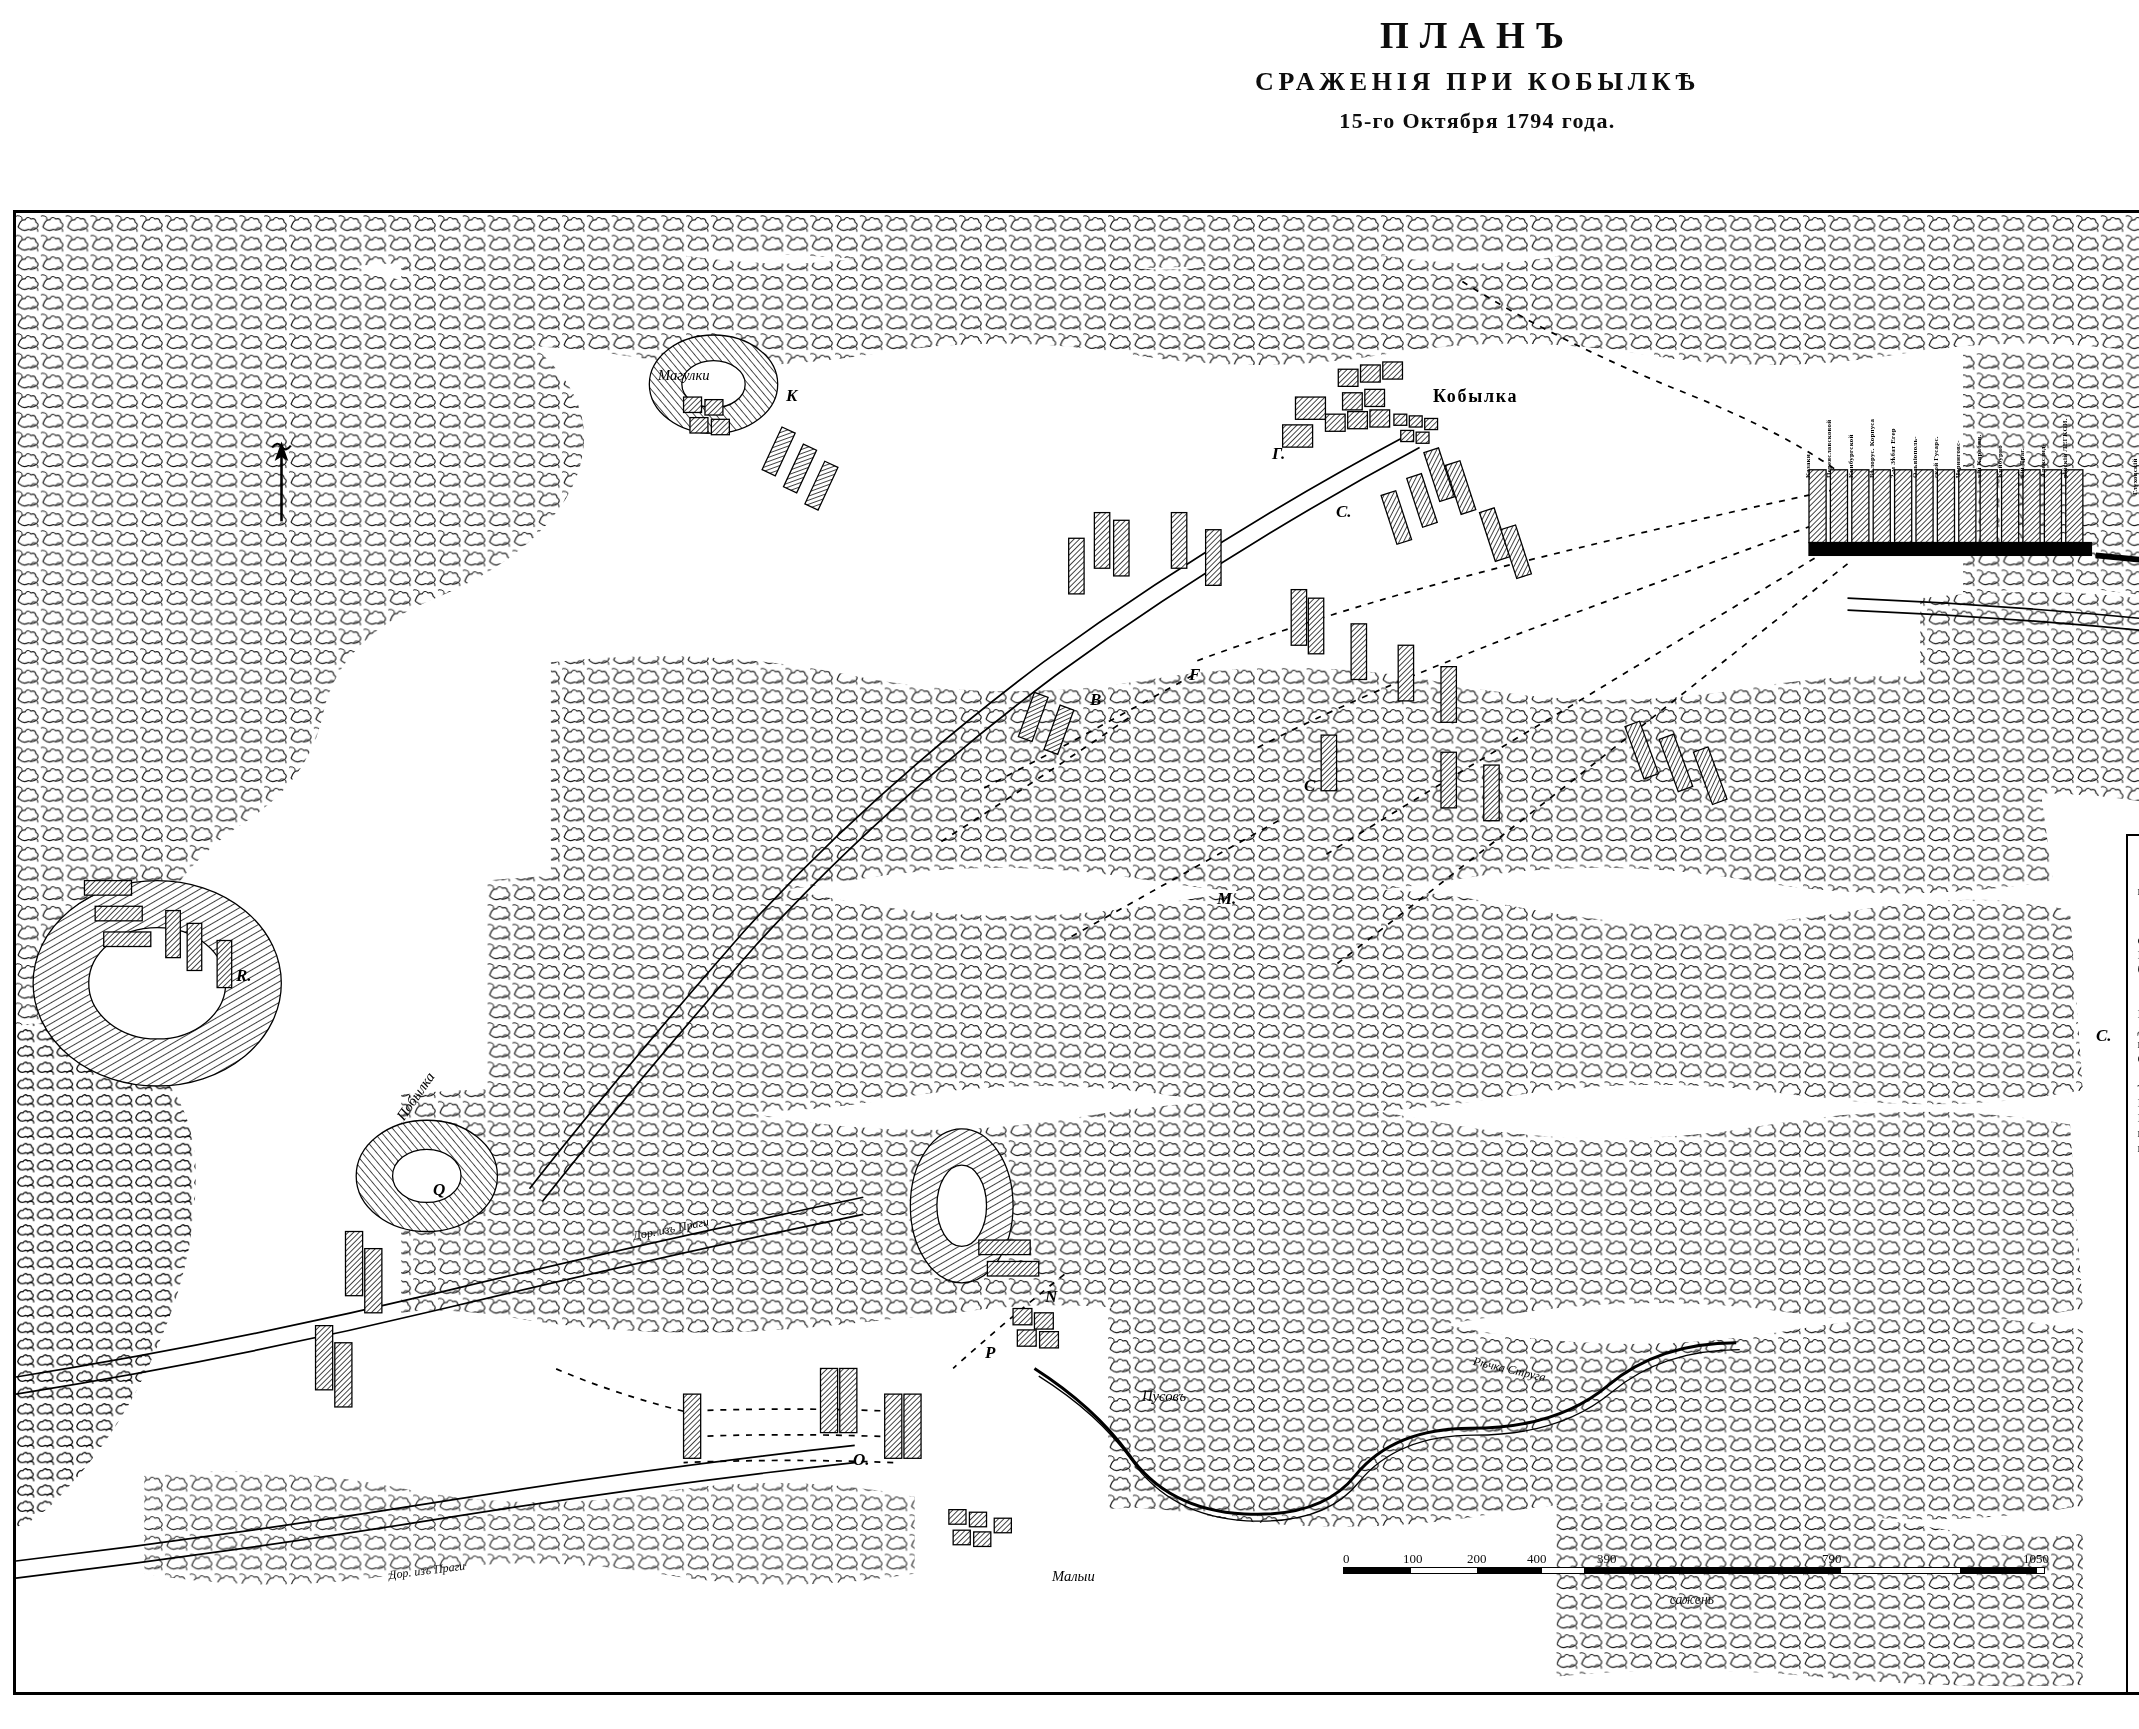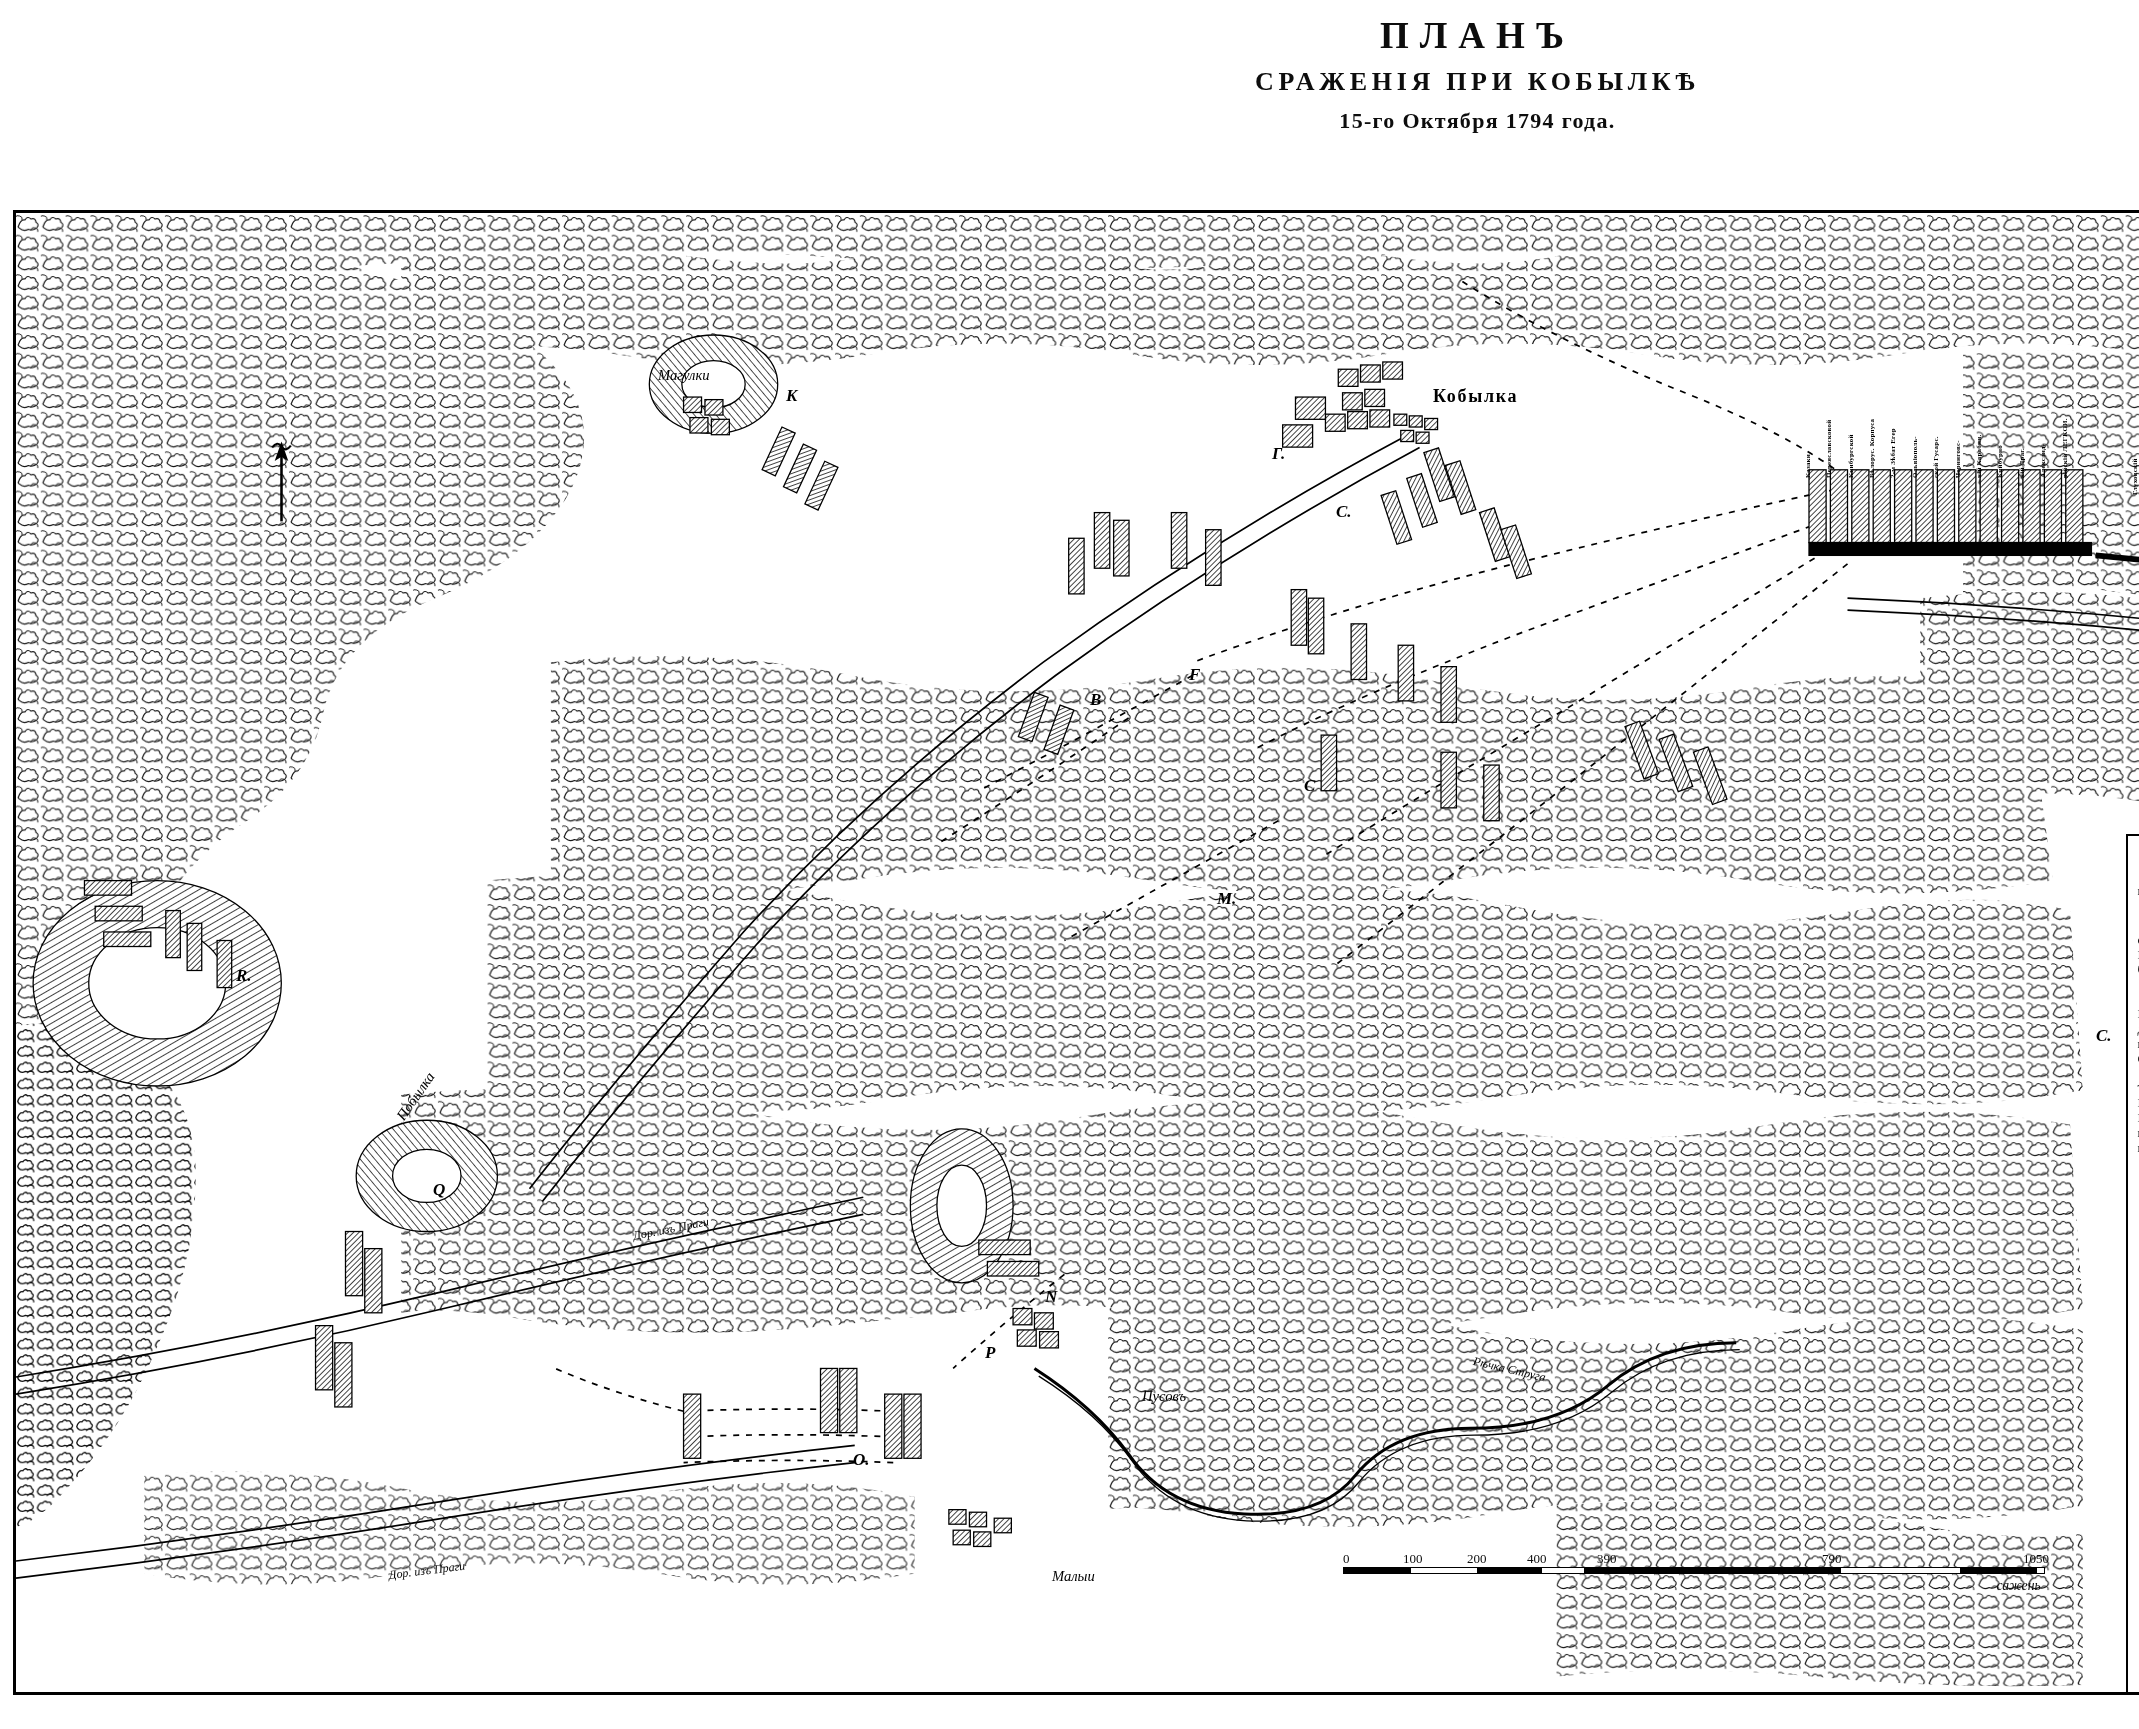--- a/index.html
+++ b/index.html
@@ -173,24 +173,24 @@
     height: 6.8px;
     background: #000;
   }
   #scale-bar .filled {
     position: absolute;
     top: -0.9px;
     height: 6.8px;
     background: #000;
   }
   #scale-unit {
-    text-align: right;
+    text-align: center;
     font-size: 13.7px;
     font-style: italic;
-    margin-top: 4px;
+    margin-top: 18px;
     padding-right: 4.3px;
   }
   #compass {
     position: absolute;
     left: 240px;
     top: 223px;
     width: 51px;
     height: 90px;
   }
 </style>

